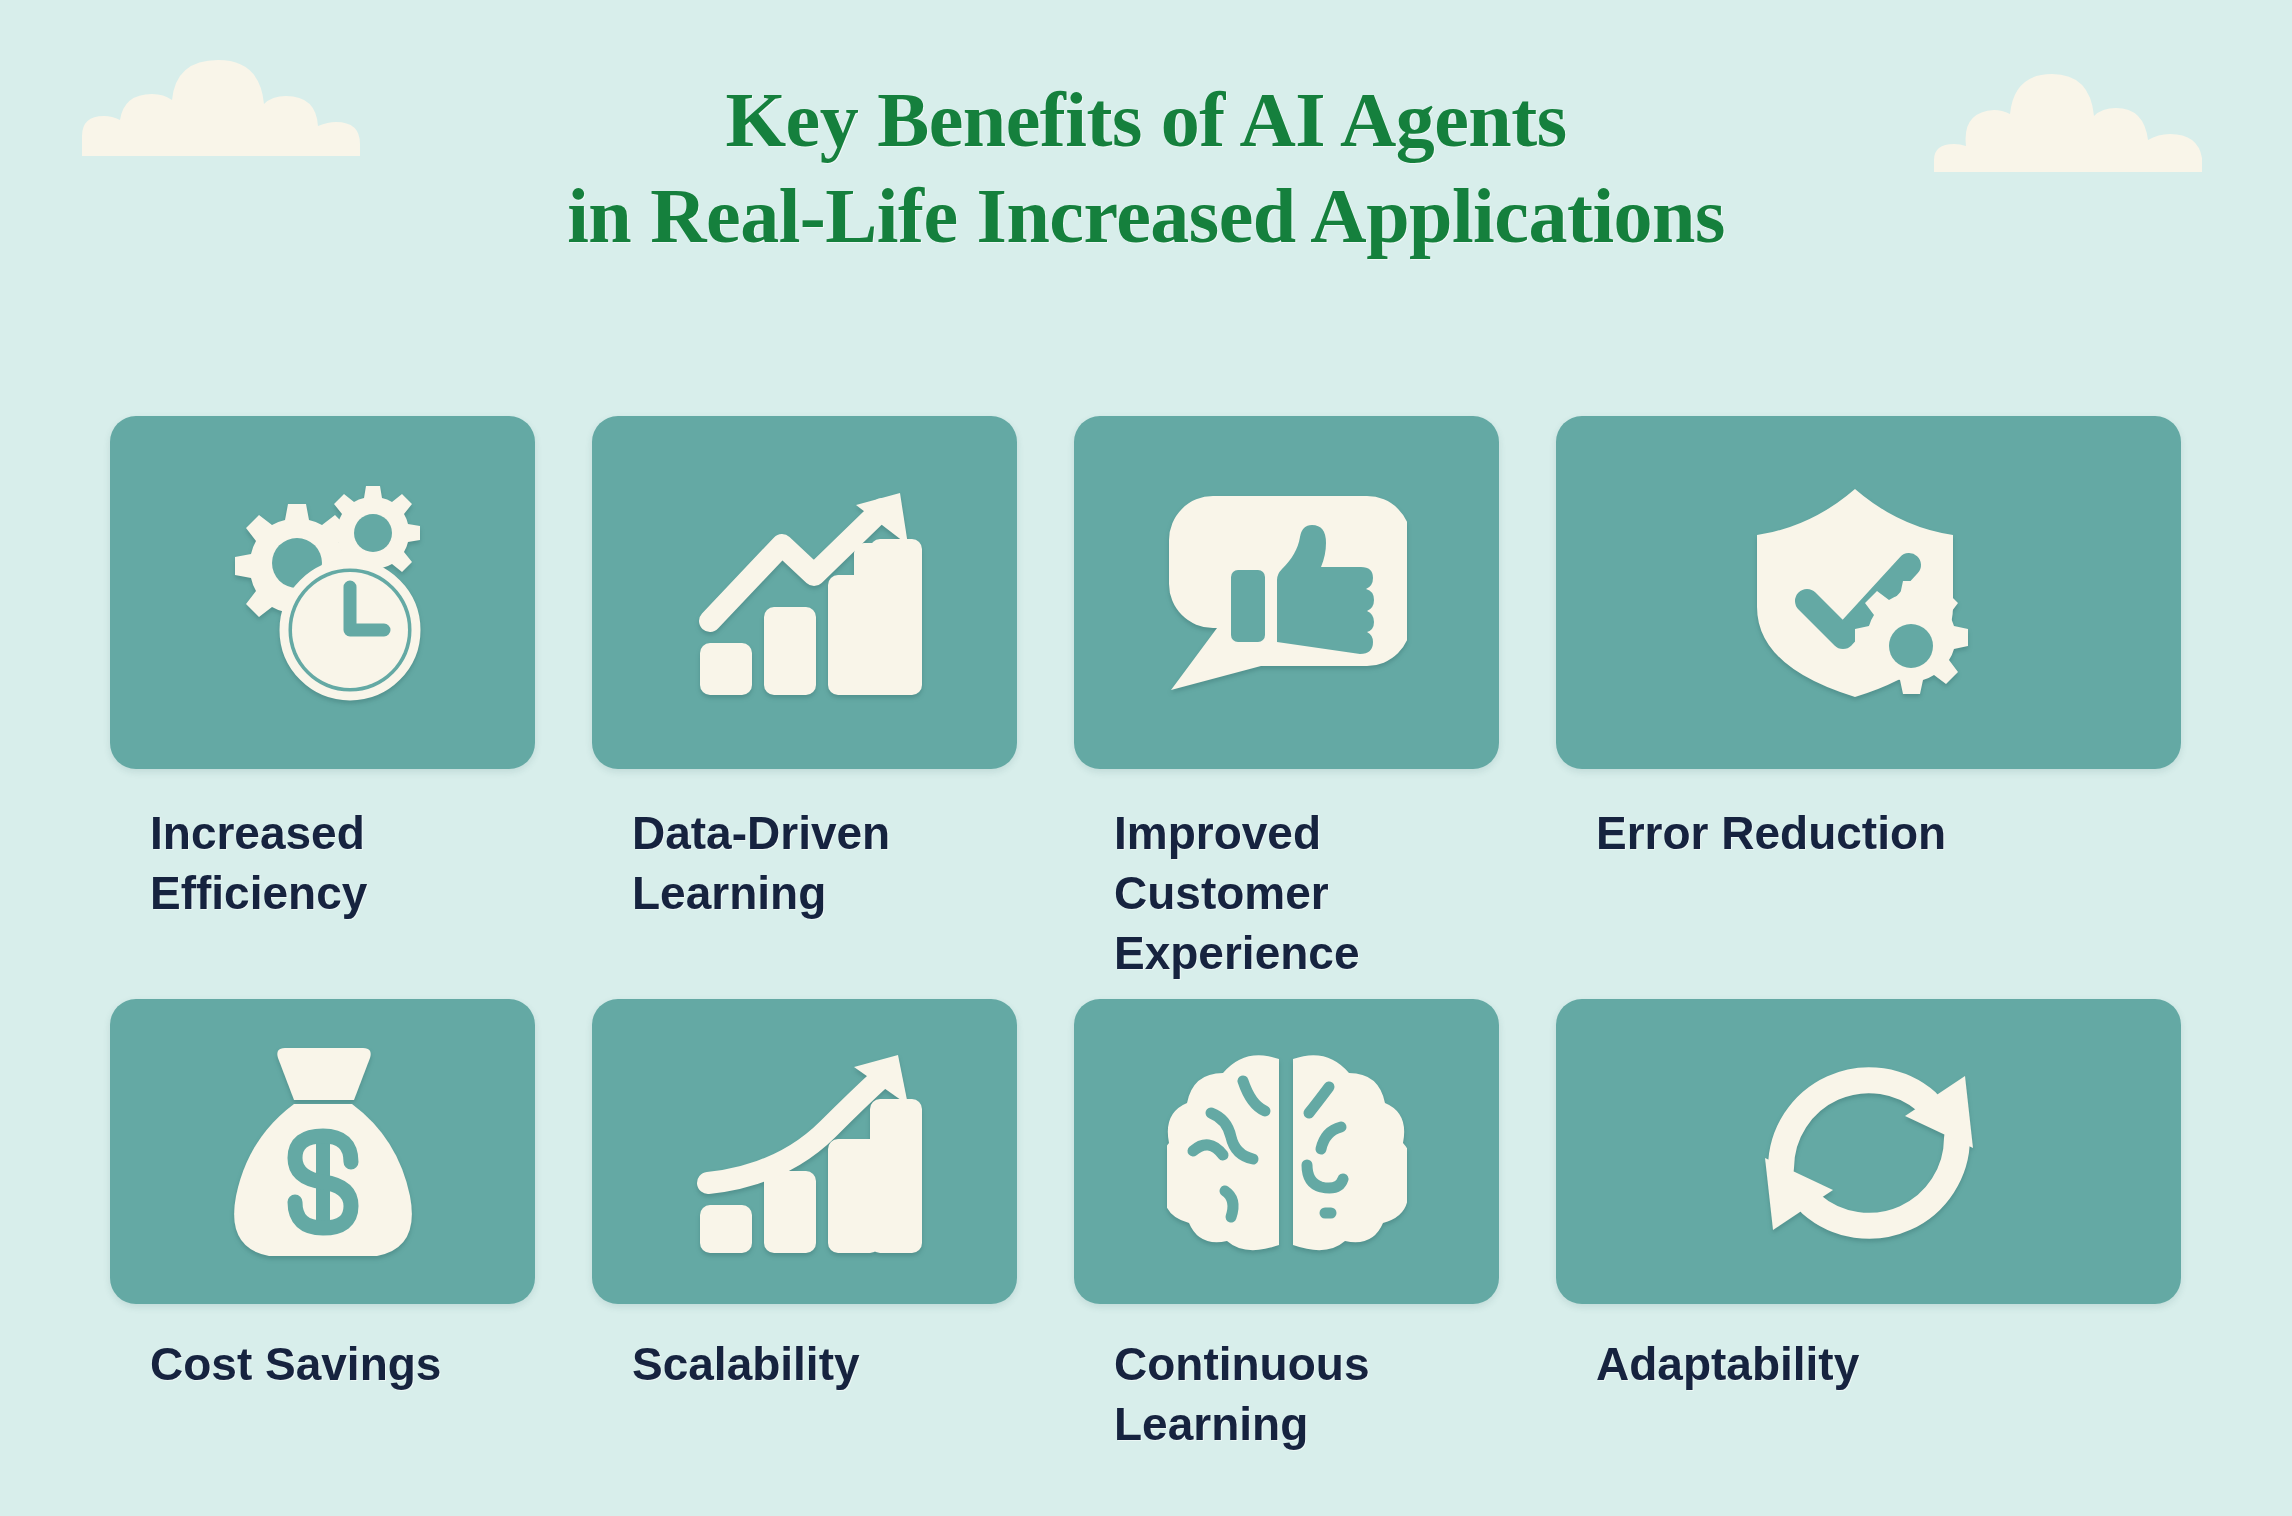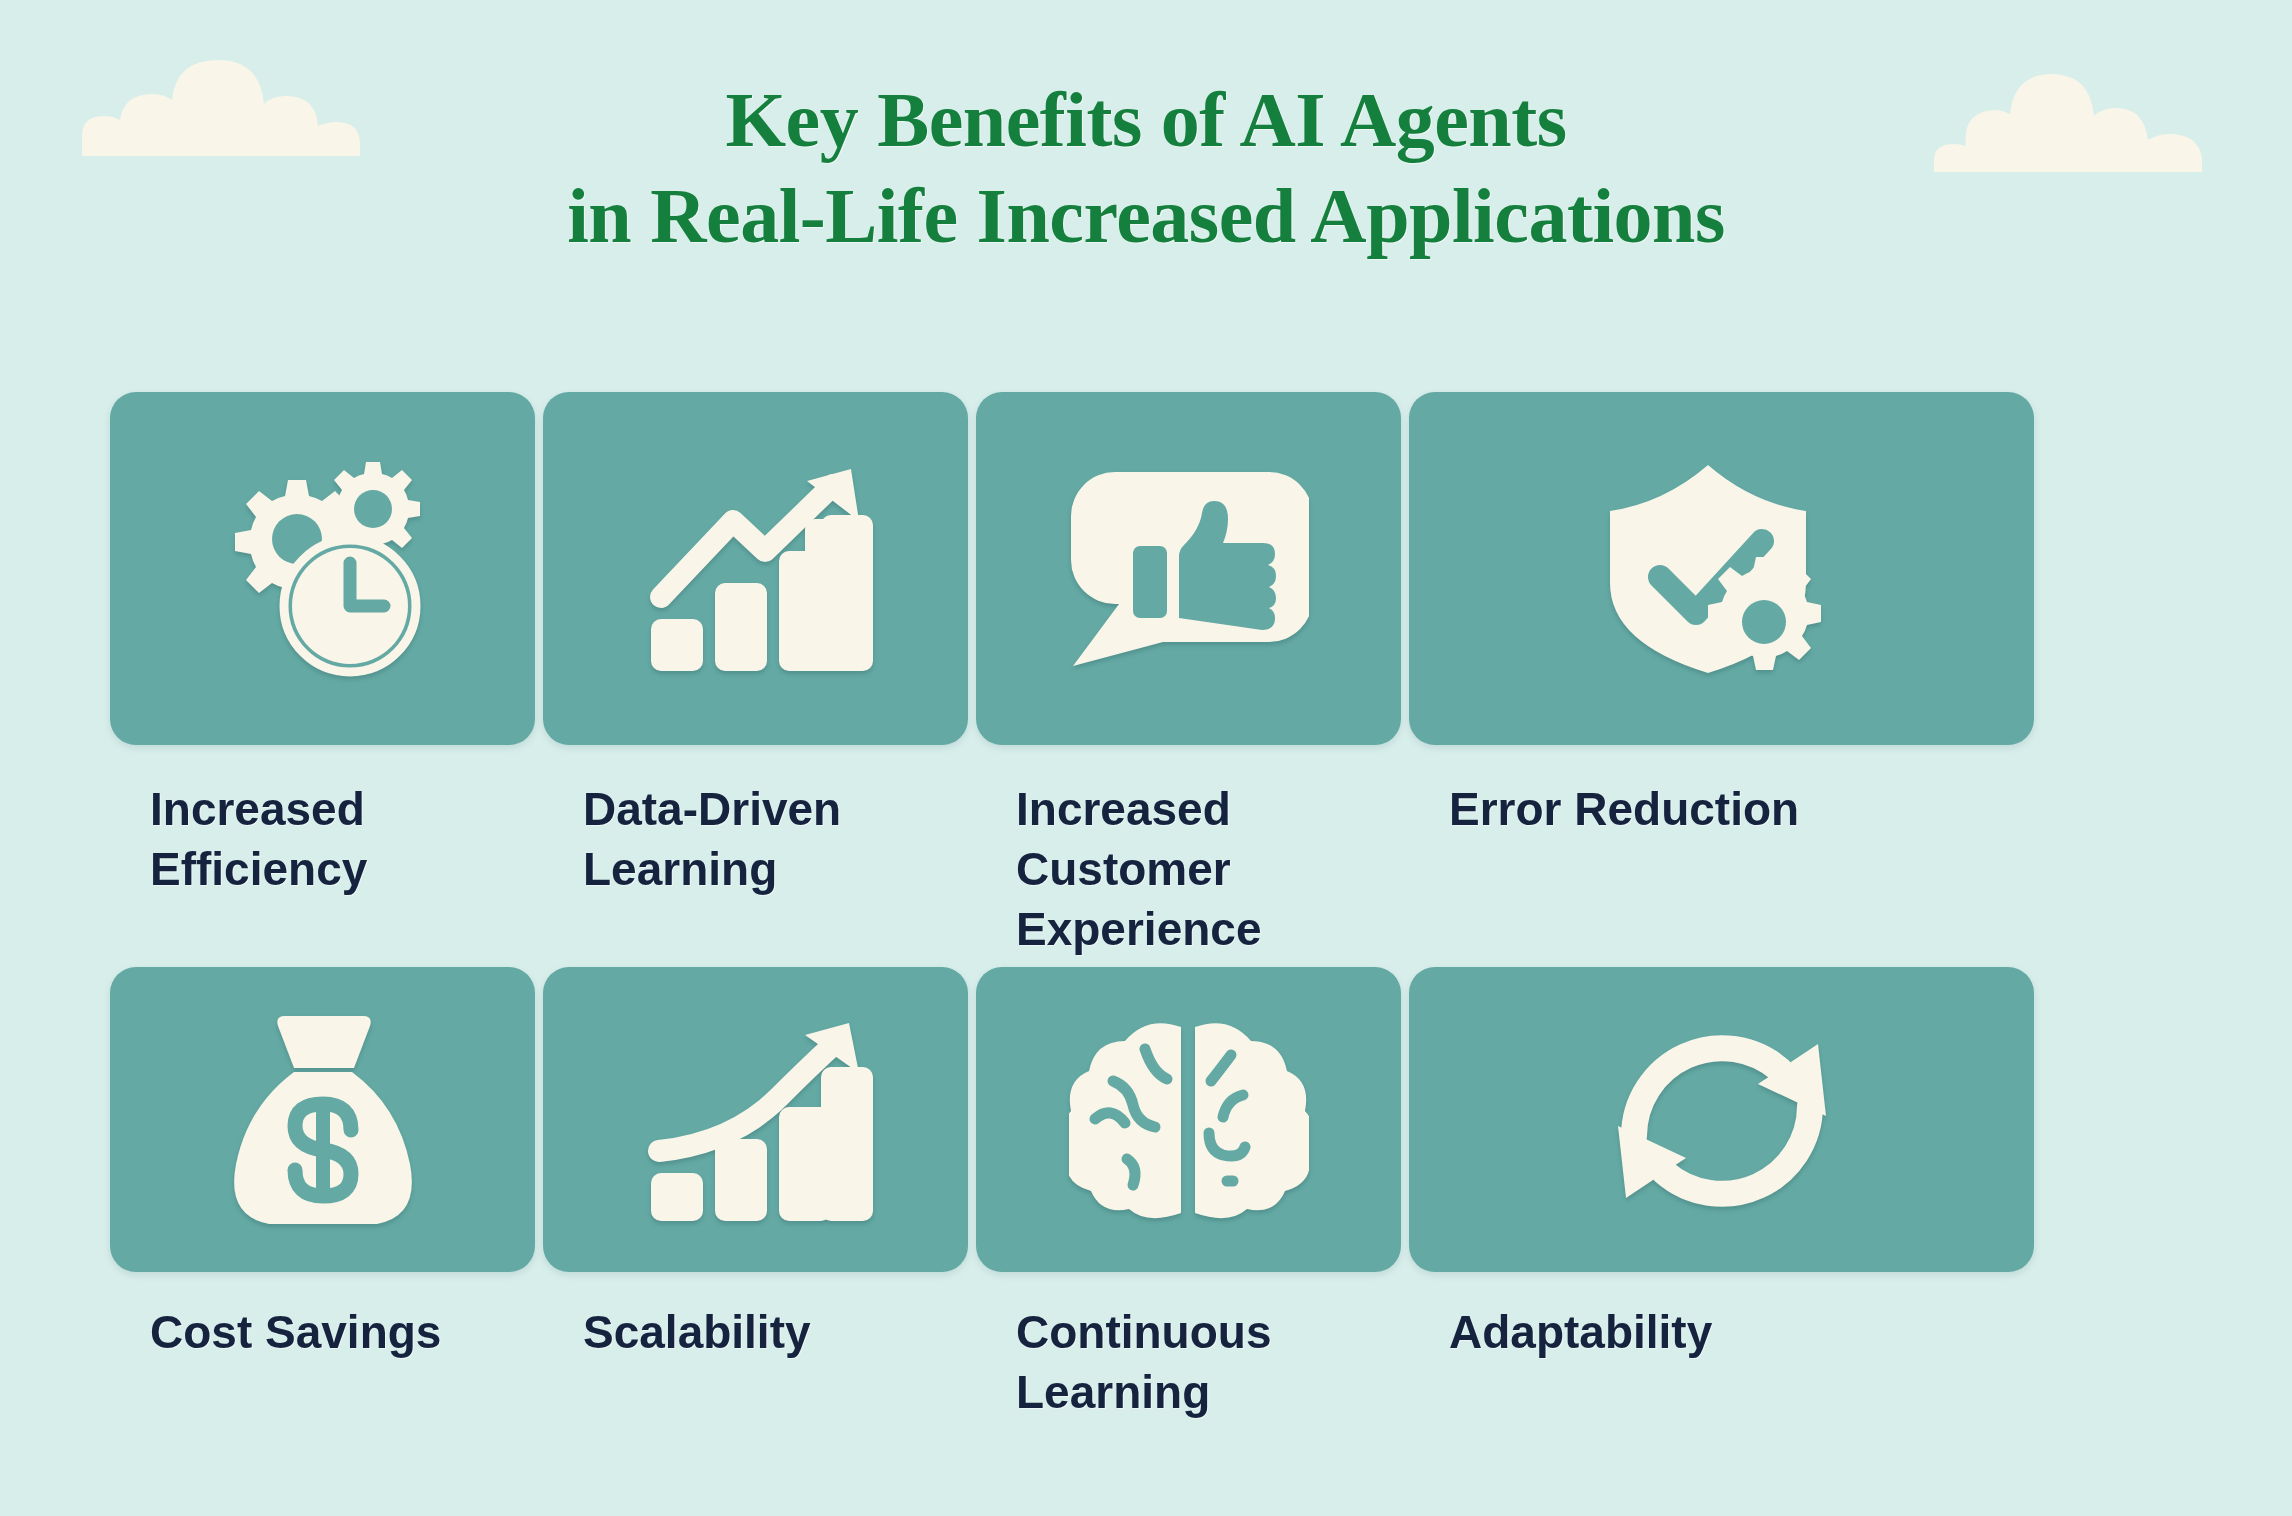--- a/index.html
+++ b/index.html
@@ -47,28 +47,27 @@
     line-height: 96px;
     letter-spacing: -0.5px;
     text-shadow: 1px 1px 0 rgba(255,255,255,0.55);
     white-space: nowrap;
   }
 
   
   .grid {
     position: absolute;
     left: 110px;
-    top: 392px;
+    top: 416px;
     width: 2072px;
     display: grid;
     grid-template-columns: 425px 425px 425px 625px;
     grid-template-rows: auto auto;
     column-gap: 57px;
     row-gap: 16px;
-    gap: 8px;
   }
   .benefit {
     display: flex;
     flex-direction: column;
     align-items: flex-start;
   }
   .icon-card {
     width: 100%;
     height: 353px;
     background: #64a9a4;
@@ -165,21 +164,21 @@
       <div class="icon-card">
         <svg width="240" height="210" viewBox="0 0 240 210" aria-hidden="true">
           <path fill="#f9f5e9" d="M52 8 h154 a44 44 0 0 1 44 44 v82 a44 44 0 0 1 -44 44 h-106 L10 202 L56 140 h-4 a44 44 0 0 1 -44 -44 V52 A44 44 0 0 1 52 8 Z" transform="translate(-6,0)"></path>
 
           <g fill="#64a9a4">
             <rect x="64" y="82" width="34" height="72" rx="7"></rect>
             <path d="M110 154 V92 q0-6 5-11 c10-10 16-20 18-32 q2-12 12-12 q14 0 14 18 q0 12-5 24 h40 q12 0 12 11 q0 8-7 11 q8 2 8 11 q0 8-7 11 q7 3 7 11 q0 8-7 10 q6 3 6 10 q0 12-13 12 Z"></path>
           </g>
         </svg>
       </div>
-      <div class="benefit-label">Increased Customer Experience</div>
+      <div class="benefit-label">Improved Customer Experience</div>
     </div>
 
     <div class="benefit row1 wide">
       <div class="icon-card">
         <svg width="240" height="220" viewBox="0 0 240 220" aria-hidden="true">
           <path fill="#f9f5e9" d="M106 6 Q150 44 204 52 V124 Q204 184 106 214 Q8 184 8 124 V52 Q62 44 106 6 Z"></path>
           <path d="M58 118 L94 154 L160 82" fill="none" stroke="#64a9a4" stroke-width="24" stroke-linecap="round" stroke-linejoin="round"></path>
 
           <g fill="#f9f5e9">
             <path d="M176 108 l17 0 3 14 a38 38 0 0 1 11 5 l12-9 12 12 -9 12 a38 38 0 0 1 5 11 l14 3 0 17 -14 3 a38 38 0 0 1 -5 11 l9 12 -12 12 -12-9 a38 38 0 0 1 -11 5 l-3 14 -17 0 -3-14 a38 38 0 0 1 -11-5 l-12 9 -12-12 9-12 a38 38 0 0 1 -5-11 l-14-3 0-17 14-3 a38 38 0 0 1 5-11 l-9-12 12-12 12 9 a38 38 0 0 1 11-5 Z" transform="translate(-22,-10)"></path>

